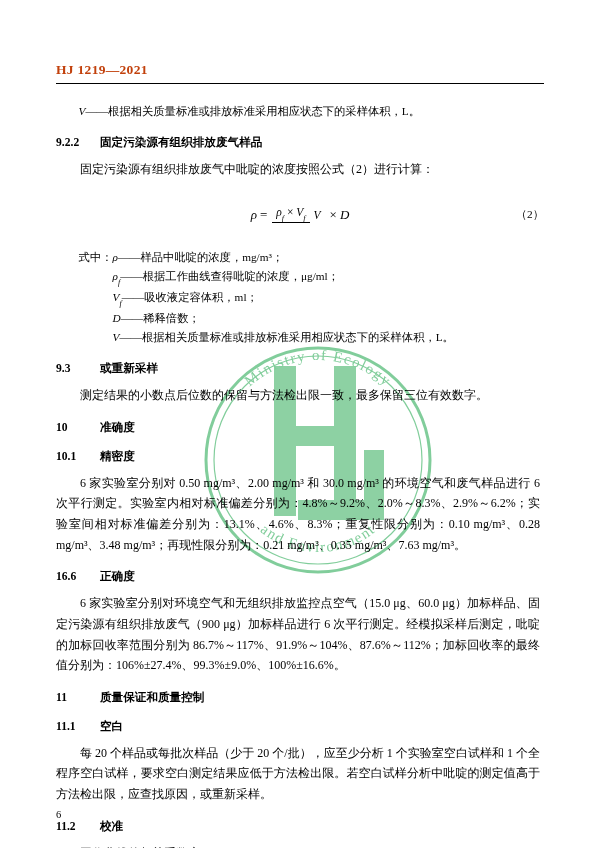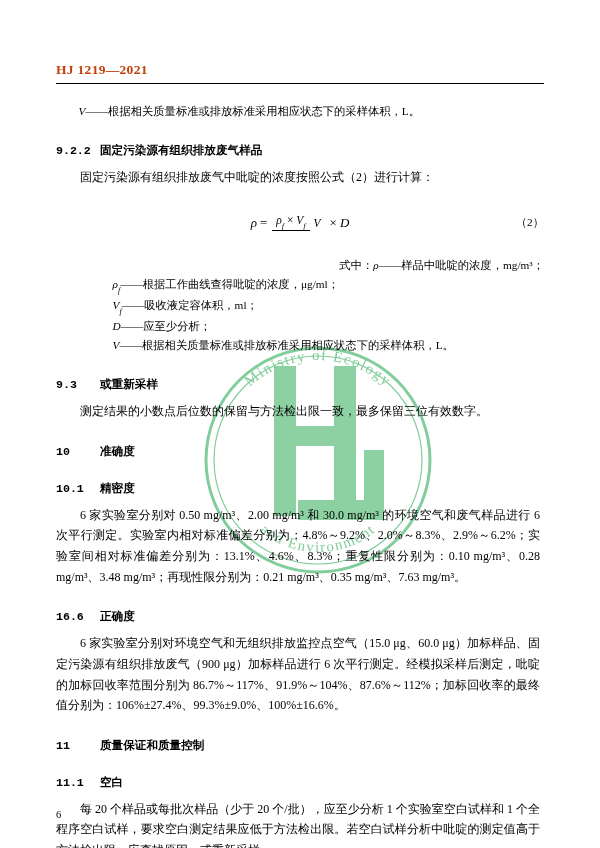--- a/index.html
+++ b/index.html
@@ -55,25 +55,25 @@
   
   .para {
     font-size: 12px;
     line-height: 1.72;
     color: #000;
     text-align: justify;
     margin: 0 4px 2px 0;
     text-indent: 2em;
   }
   .sec-head {
-    font-family: Liberation Mono, monospace;
+    font-family: Liberation Serif, serif;
     font-weight: bold;
     font-size: 11.6px;
     color: #000;
-    margin: 22px 0 9px 0;
+    margin: 14px 0 9px 0;
   }
   .sec-head .num { display: inline-block; min-width: 44px; }
 
   .defline {
     font-size: 11.3px;
     line-height: 1.7;
     color: #000;
     margin: 0;
     padding-left: 2em;
   }
@@ -191,31 +191,31 @@
             <span class="it">V</span><span class="sub it">f</span>
           </span>
           <span class="denom it">V</span>
         </span>
         <span>×</span>
         <span class="it">D</span>
       </div>
       <span class="eq-no">（2）</span>
     </div>
 
-    <p class="defline" style="padding-left:2em;text-align:right;">
+    <p class="defline" style="padding-left:2em;">
       <span>式中：</span><span class="it">ρ</span><span>——样品中吡啶的浓度，mg/m³；</span>
     </p>
     <p class="defline" style="padding-left:5em;">
       <span class="it">ρ</span><span class="sub it">f</span><span>——根据工作曲线查得吡啶的浓度，μg/ml；</span>
     </p>
     <p class="defline" style="padding-left:5em;">
       <span class="it">V</span><span class="sub it">f</span><span>——吸收液定容体积，ml；</span>
     </p>
     <p class="defline" style="padding-left:5em;">
-      <span class="it">D</span><span>——应至少分析；</span>
+      <span class="it">D</span><span>——稀释倍数；</span>
     </p>
     <p class="defline" style="padding-left:5em;">
       <span class="it">V</span><span>——根据相关质量标准或排放标准采用相应状态下的采样体积，L。</span>
     </p>
 
     <div class="sec-head">
       <span class="num">9.3</span><span>或重新采样</span>
     </div>
     <p class="para">测定结果的小数点后位数的保留与方法检出限一致，最多保留三位有效数字。</p>
 

